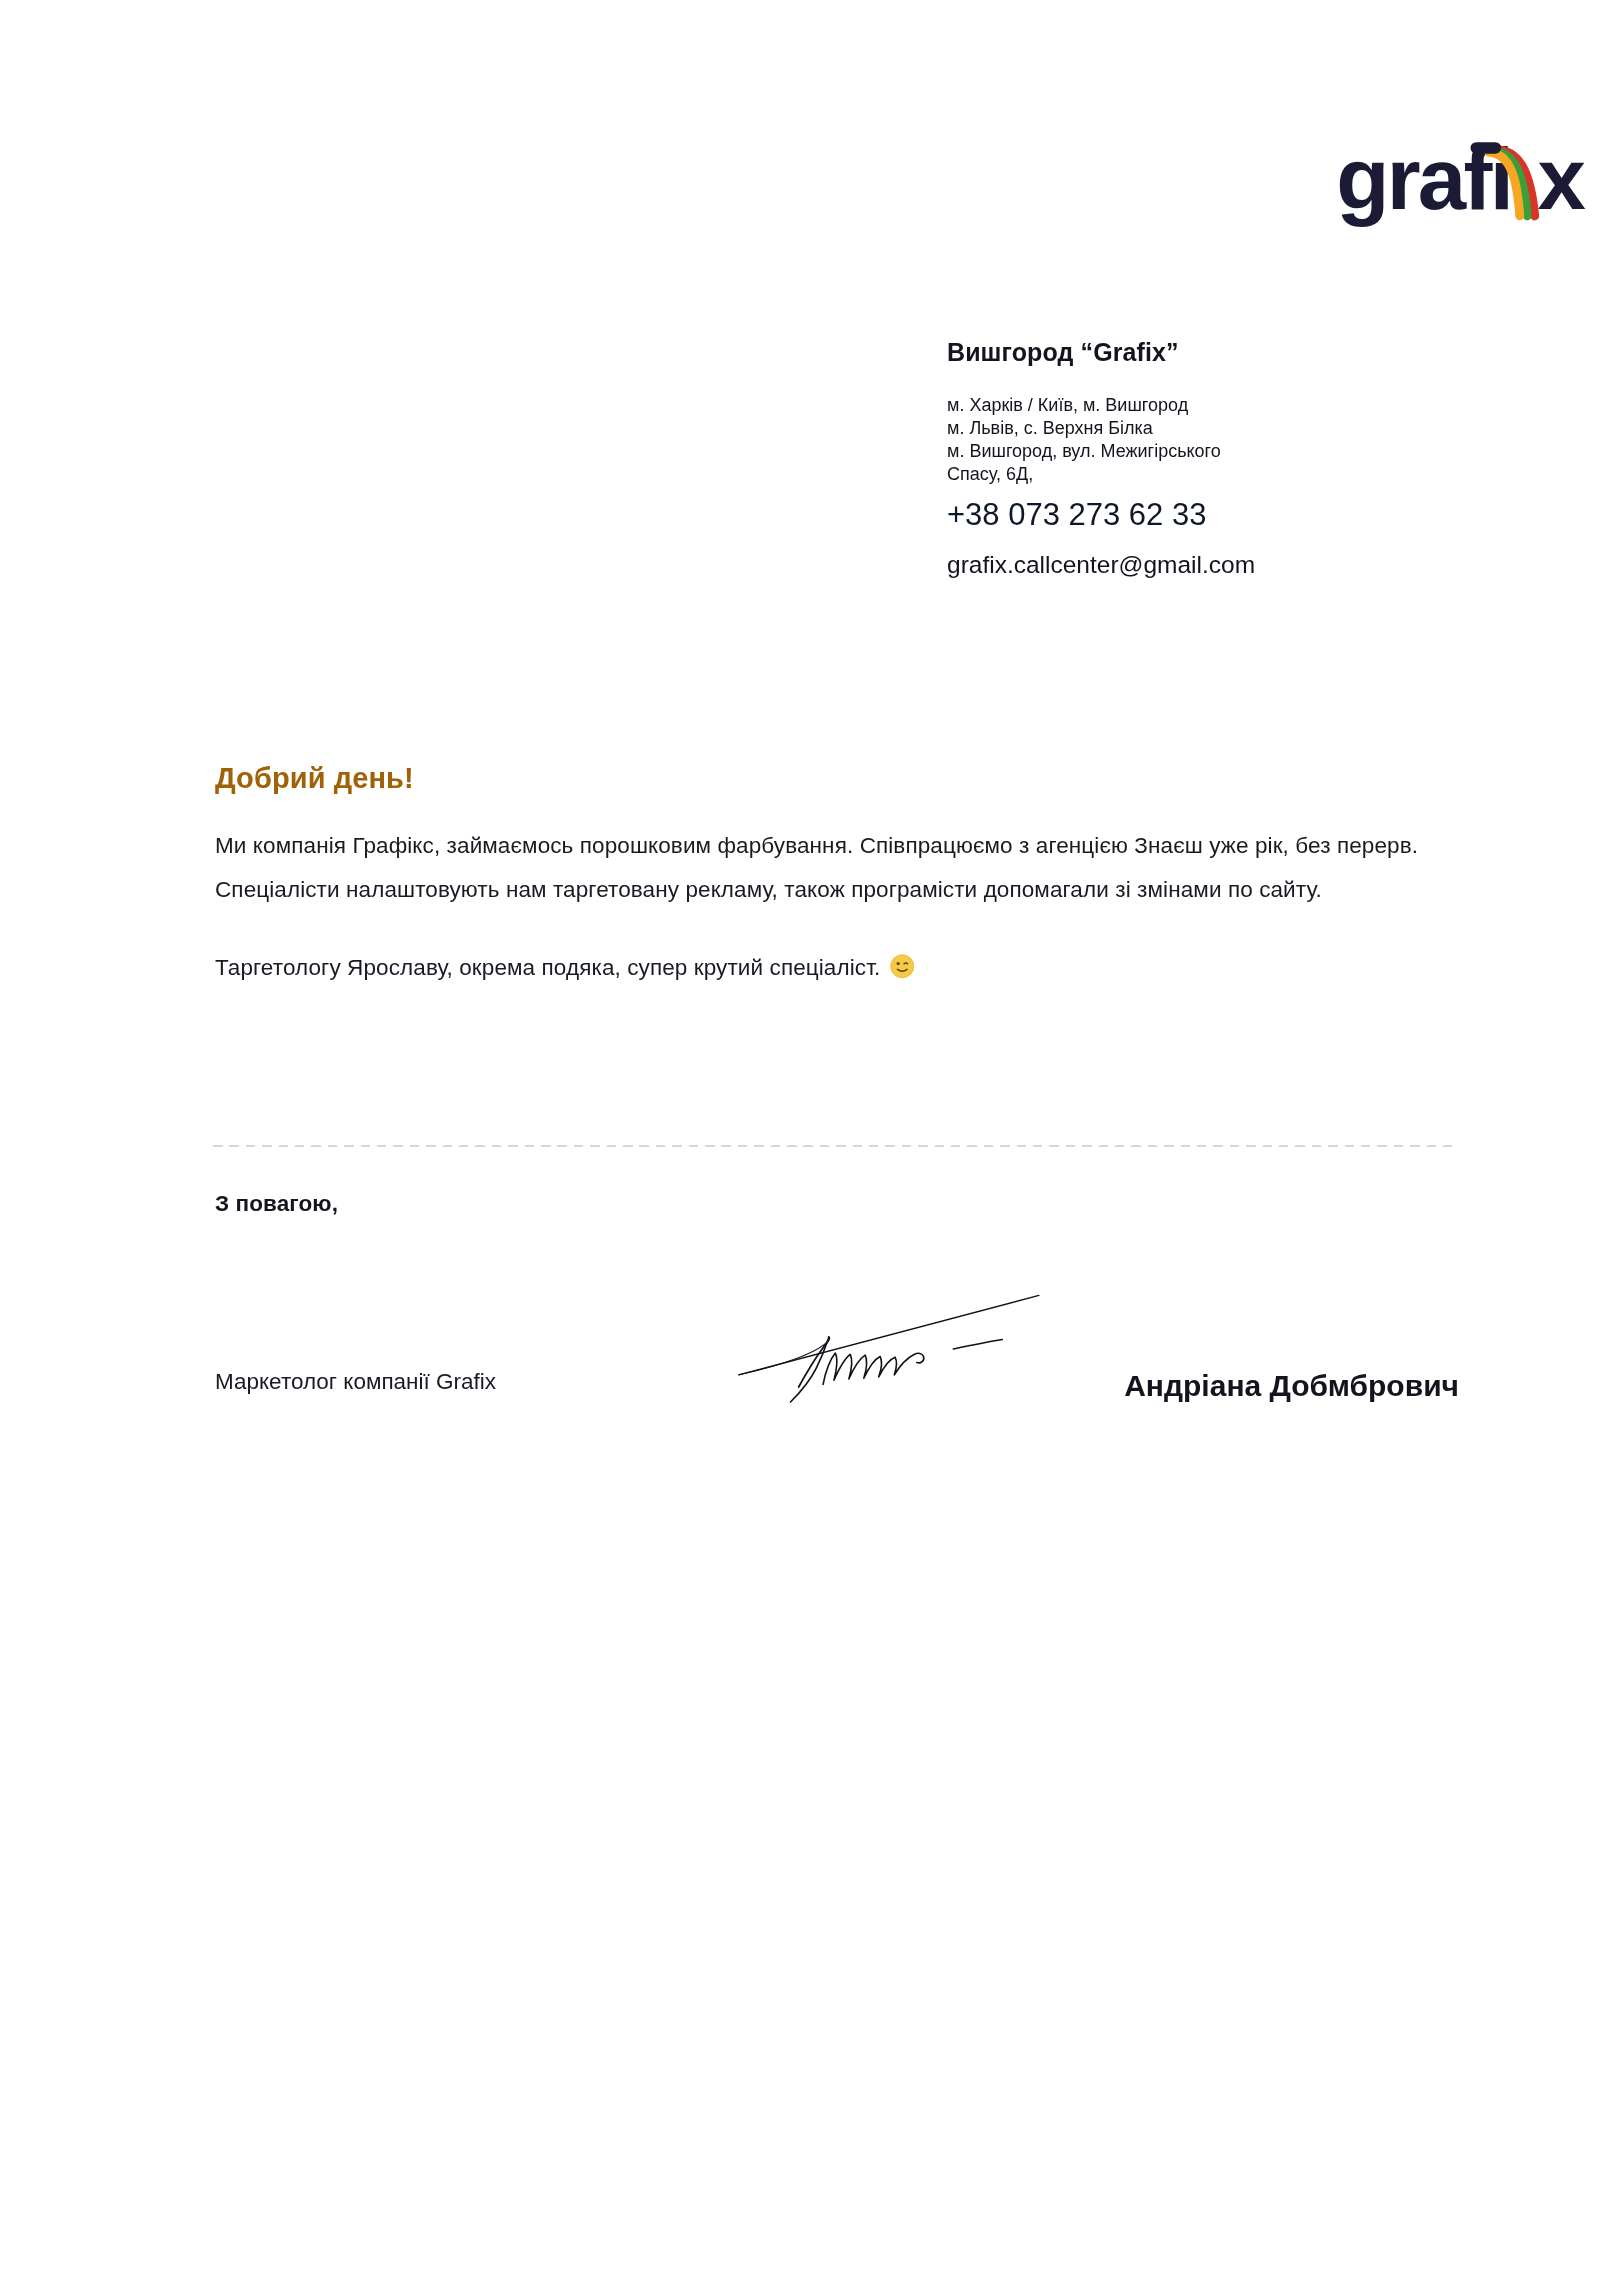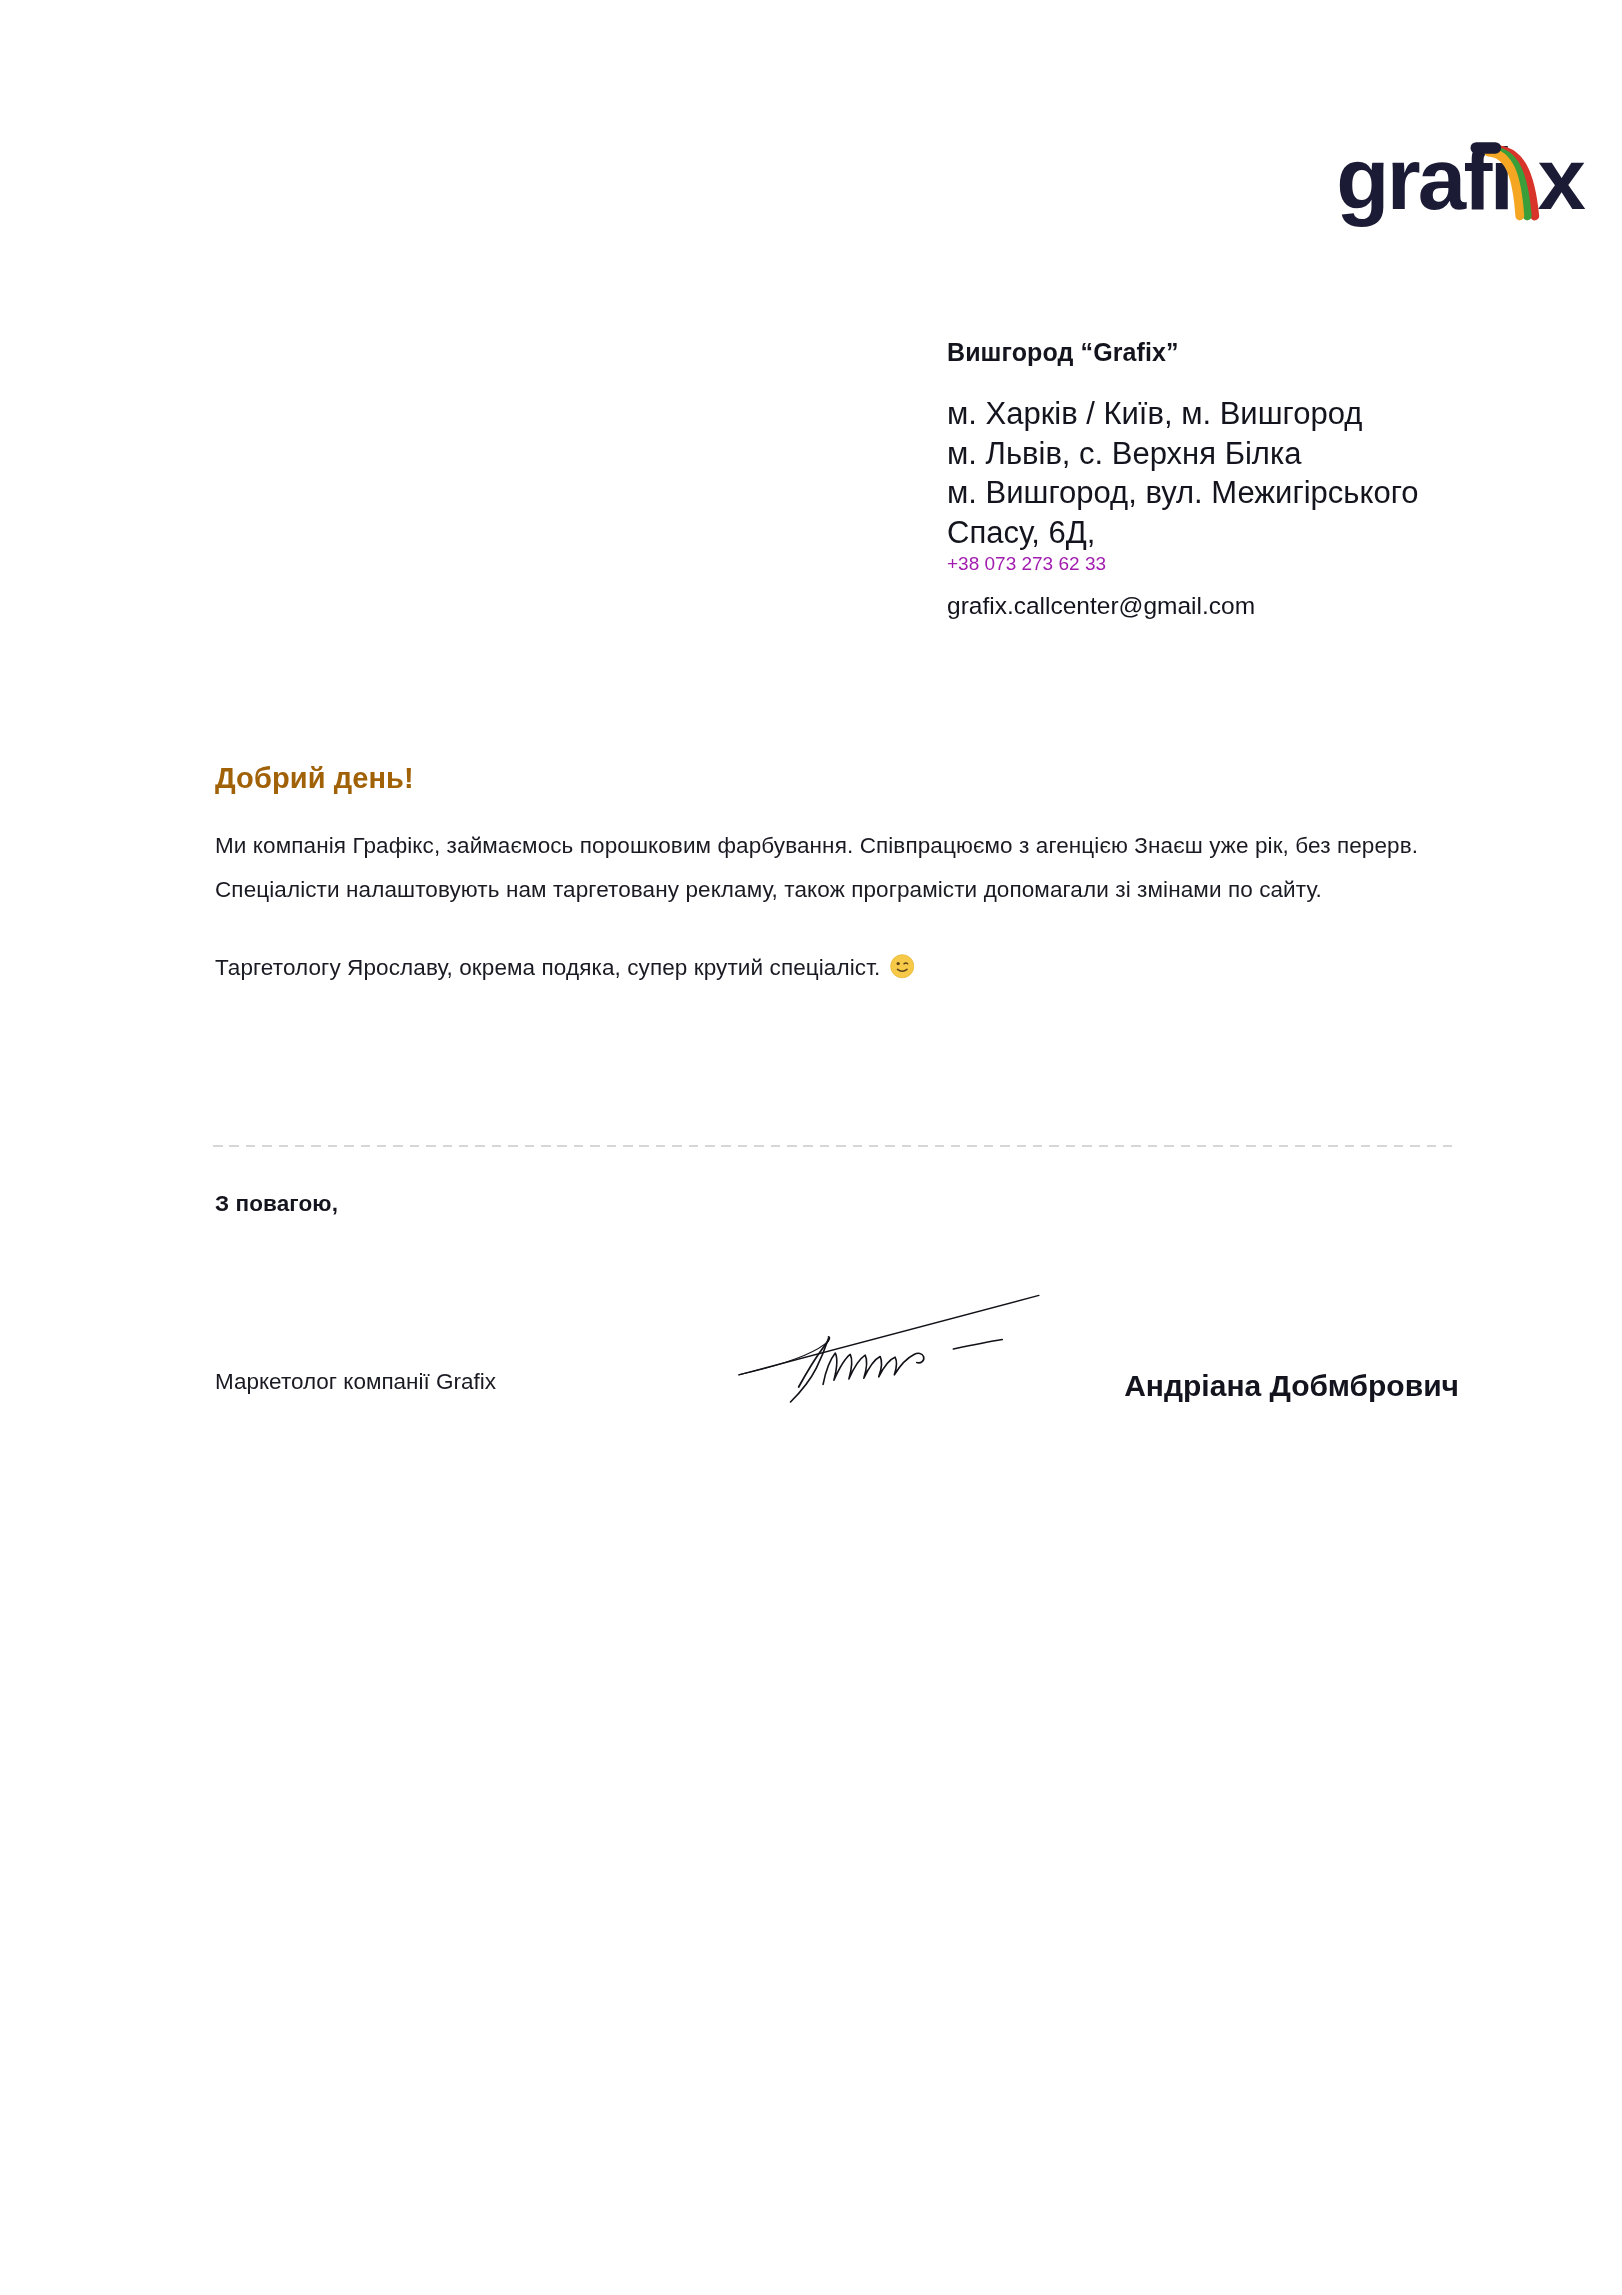--- a/index.html
+++ b/index.html
@@ -51,29 +51,29 @@
   }
   .contact-name {
     font-size: 25px;
     font-weight: bold;
     letter-spacing: 0.1px;
     color: #14141e;
     margin: 0 0 27px 0;
     line-height: 1.2;
   }
   .contact-lines {
-    font-size: 31px;
+    font-size: 18px;
     line-height: 1.28;
     color: #14141e;
   }
   .contact-lines .addr-line { display: block; }
   .contact-phone {
-    font-size: 19px;
-    color: #a21caf;
-    margin-top: 0;
+    font-size: 31px;
+    color: #0f172a;
+    margin-top: 11px;
   }
   .contact-email {
     font-size: 24.5px;
     color: #14141e;
     margin-top: 17.7px;
   }
 
   
   .body-block {
     position: absolute;

